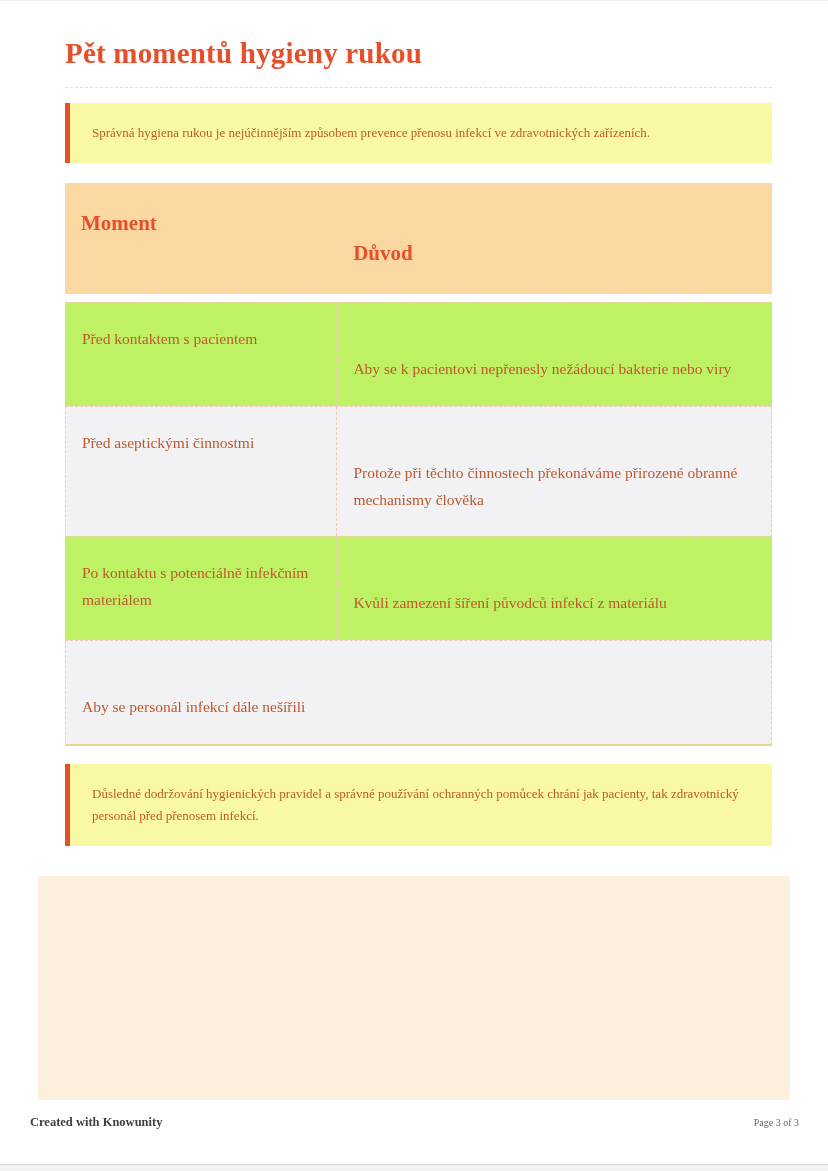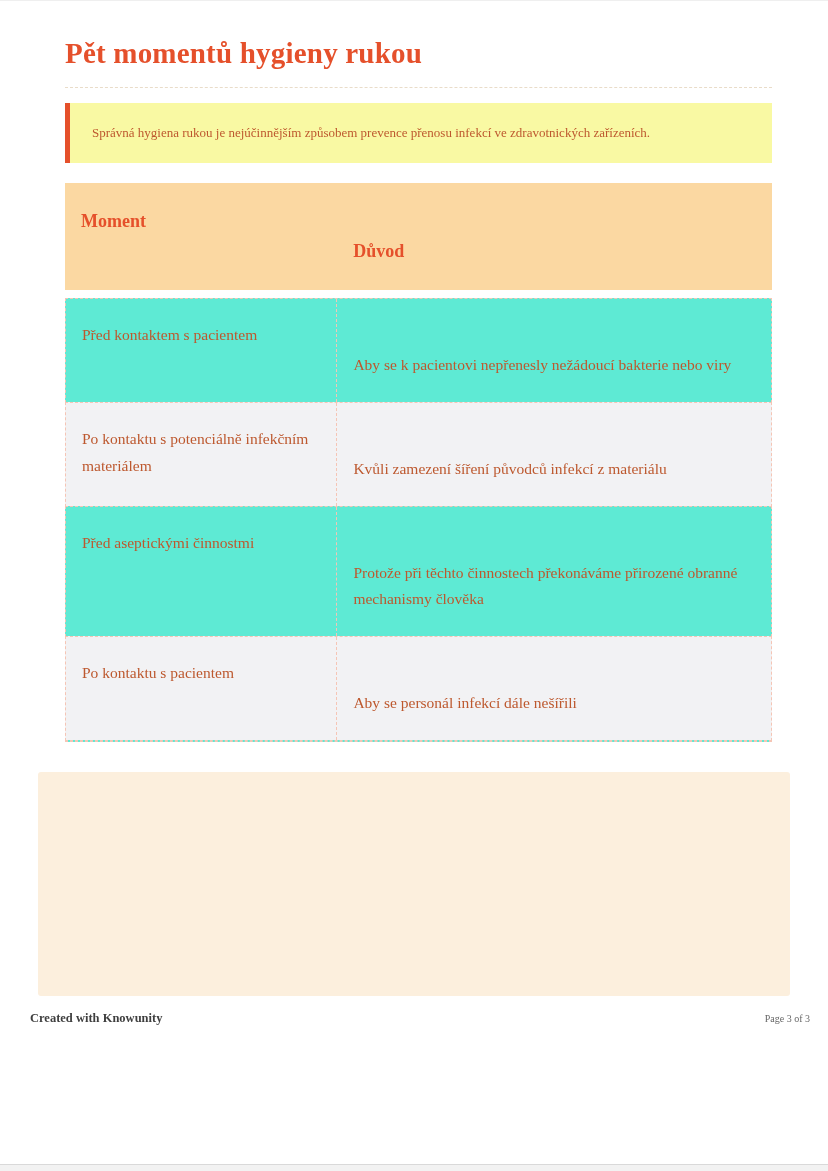--- a/index.html
+++ b/index.html
@@ -28,44 +28,44 @@
   }
   .callout p { color: var(--text-orange, #bd582e); font-size: 13px; line-height: 1.72; }
   .callout.bottom { margin-top: 18px; }
 
   .table { margin-top: 20px; }
   .thead {
     display: flex;
     background: var(--table-header-bg, #fbd8a2);
     padding: 28px 0;
   }
-  .th { font-weight: 700; color: var(--accent, #d3502a); font-size: 18px; padding: 0 16px; }
+  .th { font-weight: 700; color: var(--accent, #d3502a); font-size: 21px; padding: 0 16px; }
   .col1 { width: 38.5%; }
   .col2 { width: 61.5%; margin-top: 30px; }
   .tbody { margin-top: 8px; }
   .trow {
     display: flex;
     border: 1px dashed var(--table-border, #f5c5b5);
-    background: #5eead4;
+    background: #bef264;
   }
   .trow + .trow { margin-top: -1px; }
   .trow:nth-child(even) { background: var(--row-alt-bg, #f2f2f4); }
   .td { padding: 23px 16px; color: var(--text-orange, #bd582e); font-size: 15.5px; line-height: 1.72; }
   .td.col1 { border-right: 1px dashed var(--table-border, #f5c5b5); }
 
   .bottom-box {
     margin: 30px 38px 0 38px;
     height: 224px;
     background: var(--bottom-box-bg, #fcefdd);
     border-radius: 3px;
   }
 
   .footer {
     display: flex; justify-content: space-between; align-items: baseline;
-    padding: 15px 18px 0 30px;
+    padding: 15px 29px 0 30px;
   }
   .footer-left { font-weight: 700; font-size: 12.5px; color: var(--footer-left-color, #3f3f3f); }
   .footer-right { font-size: 10px; color: var(--footer-right-color, #666666); }
 
   .page-bottom-edge {
     position: absolute; left: 0; right: 0; bottom: 0;
     height: 7px; background: #f2f2f2; border-top: 1px solid #d9d9d9;
   }
 </style>
 </head>
@@ -84,36 +84,38 @@
       <div class="thead">
         <div class="th col1">Moment</div>
         <div class="th col2">Důvod</div>
       </div>
       <div class="tbody">
         <div class="trow">
           <div class="td col1">Před kontaktem s pacientem</div>
           <div class="td col2">Aby se k pacientovi nepřenesly nežádoucí bakterie nebo viry</div>
         </div>
         <div class="trow">
+          <div class="td col1">Před aseptickými činnostmi</div>
+          <div class="td col2">Protože při těchto činnostech překonáváme přirozené obranné mechanismy člověka</div>
+        </div>
+        <div class="trow">
           <div class="td col1">Po kontaktu s potenciálně infekčním materiálem</div>
           <div class="td col2">Kvůli zamezení šíření původců infekcí z materiálu</div>
         </div>
         <div class="trow">
-          <div class="td col1">Před aseptickými činnostmi</div>
-          <div class="td col2">Protože při těchto činnostech překonáváme přirozené obranné mechanismy člověka</div>
-        </div>
-        <div class="trow">
-          <div class="td col1">Po kontaktu s pacientem</div>
           <div class="td col2">Aby se personál infekcí dále nešířili</div>
         </div>
         <div class="trow">
         </div>
       </div>
     </div>
 
+    <div class="callout bottom">
+      <p>Důsledné dodržování hygienických pravidel a správné používání ochranných pomůcek chrání jak pacienty, tak zdravotnický personál před přenosem infekcí.</p>
+    </div>
 
   </div>
 
   <div class="bottom-box"></div>
 
   <div class="footer">
     <span class="footer-left">Created with Knowunity</span>
     <span class="footer-right">Page 3 of 3</span>
   </div>
 

